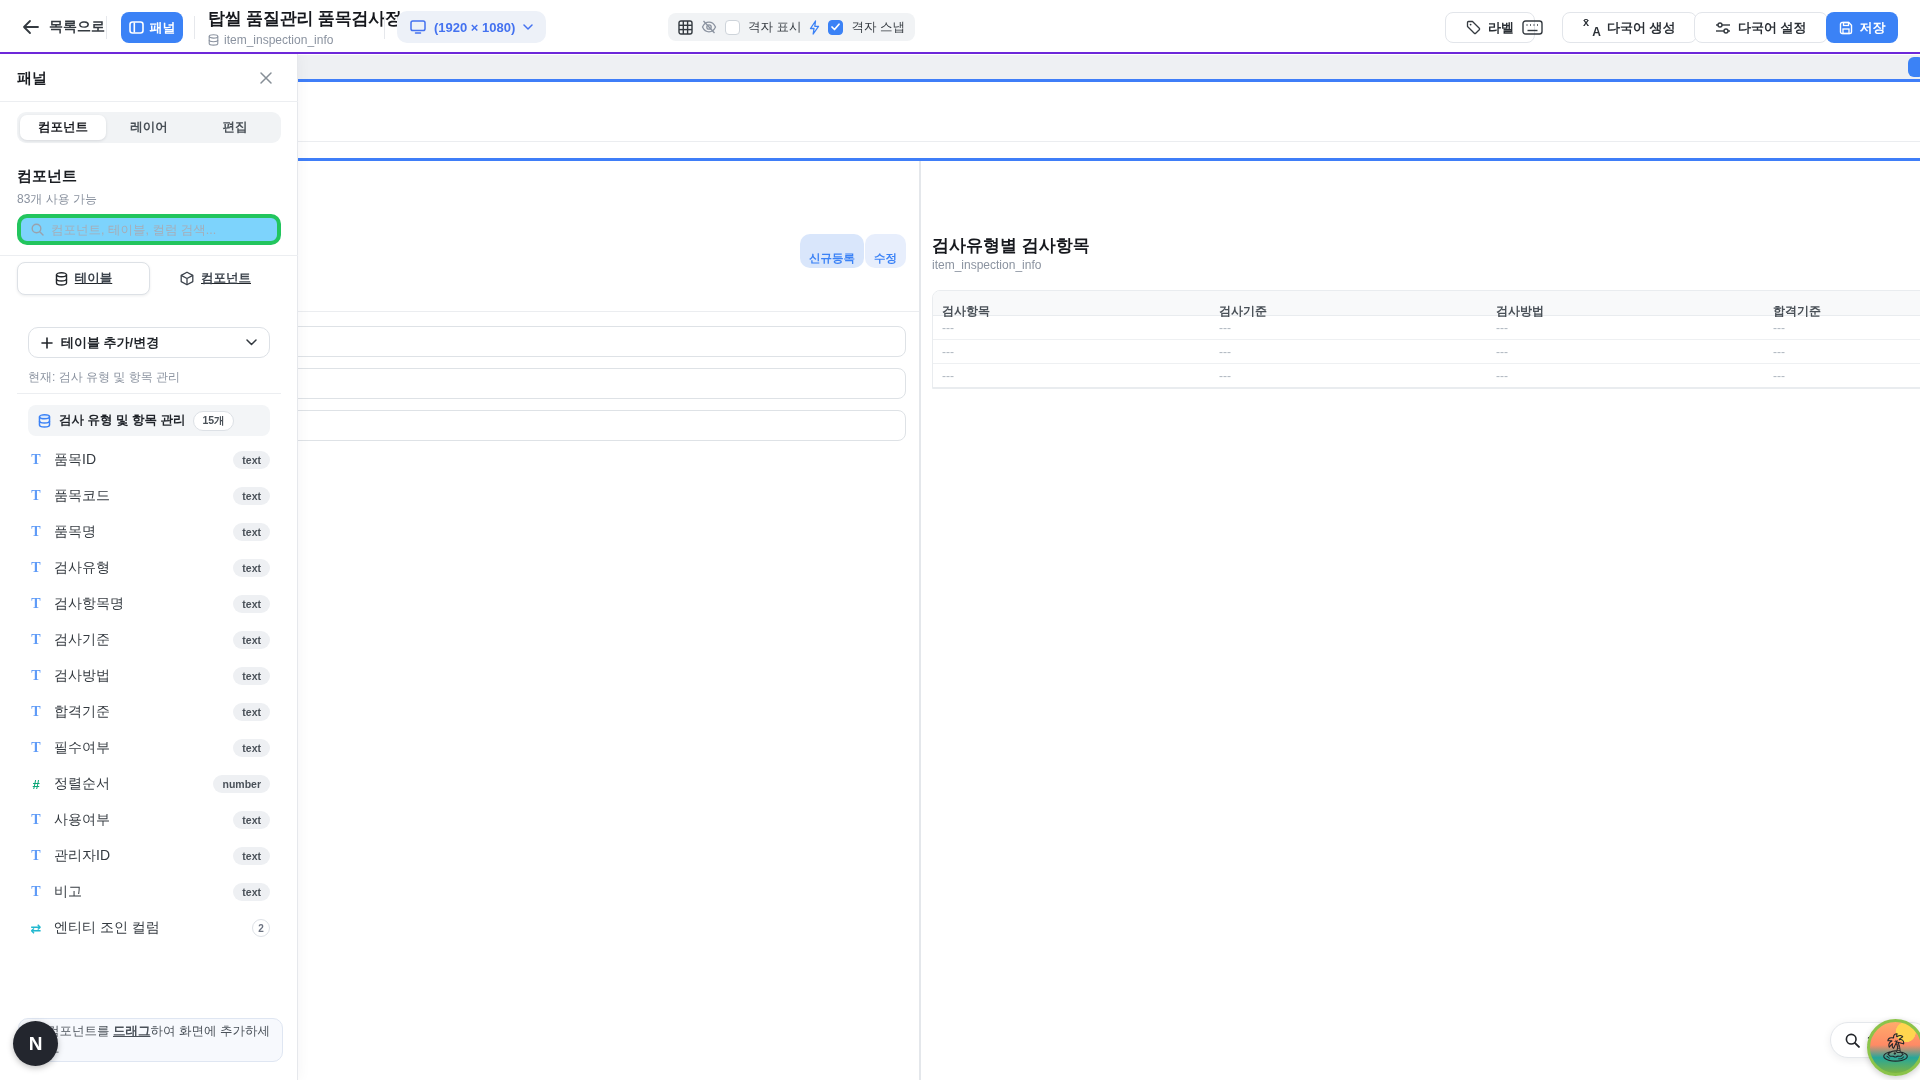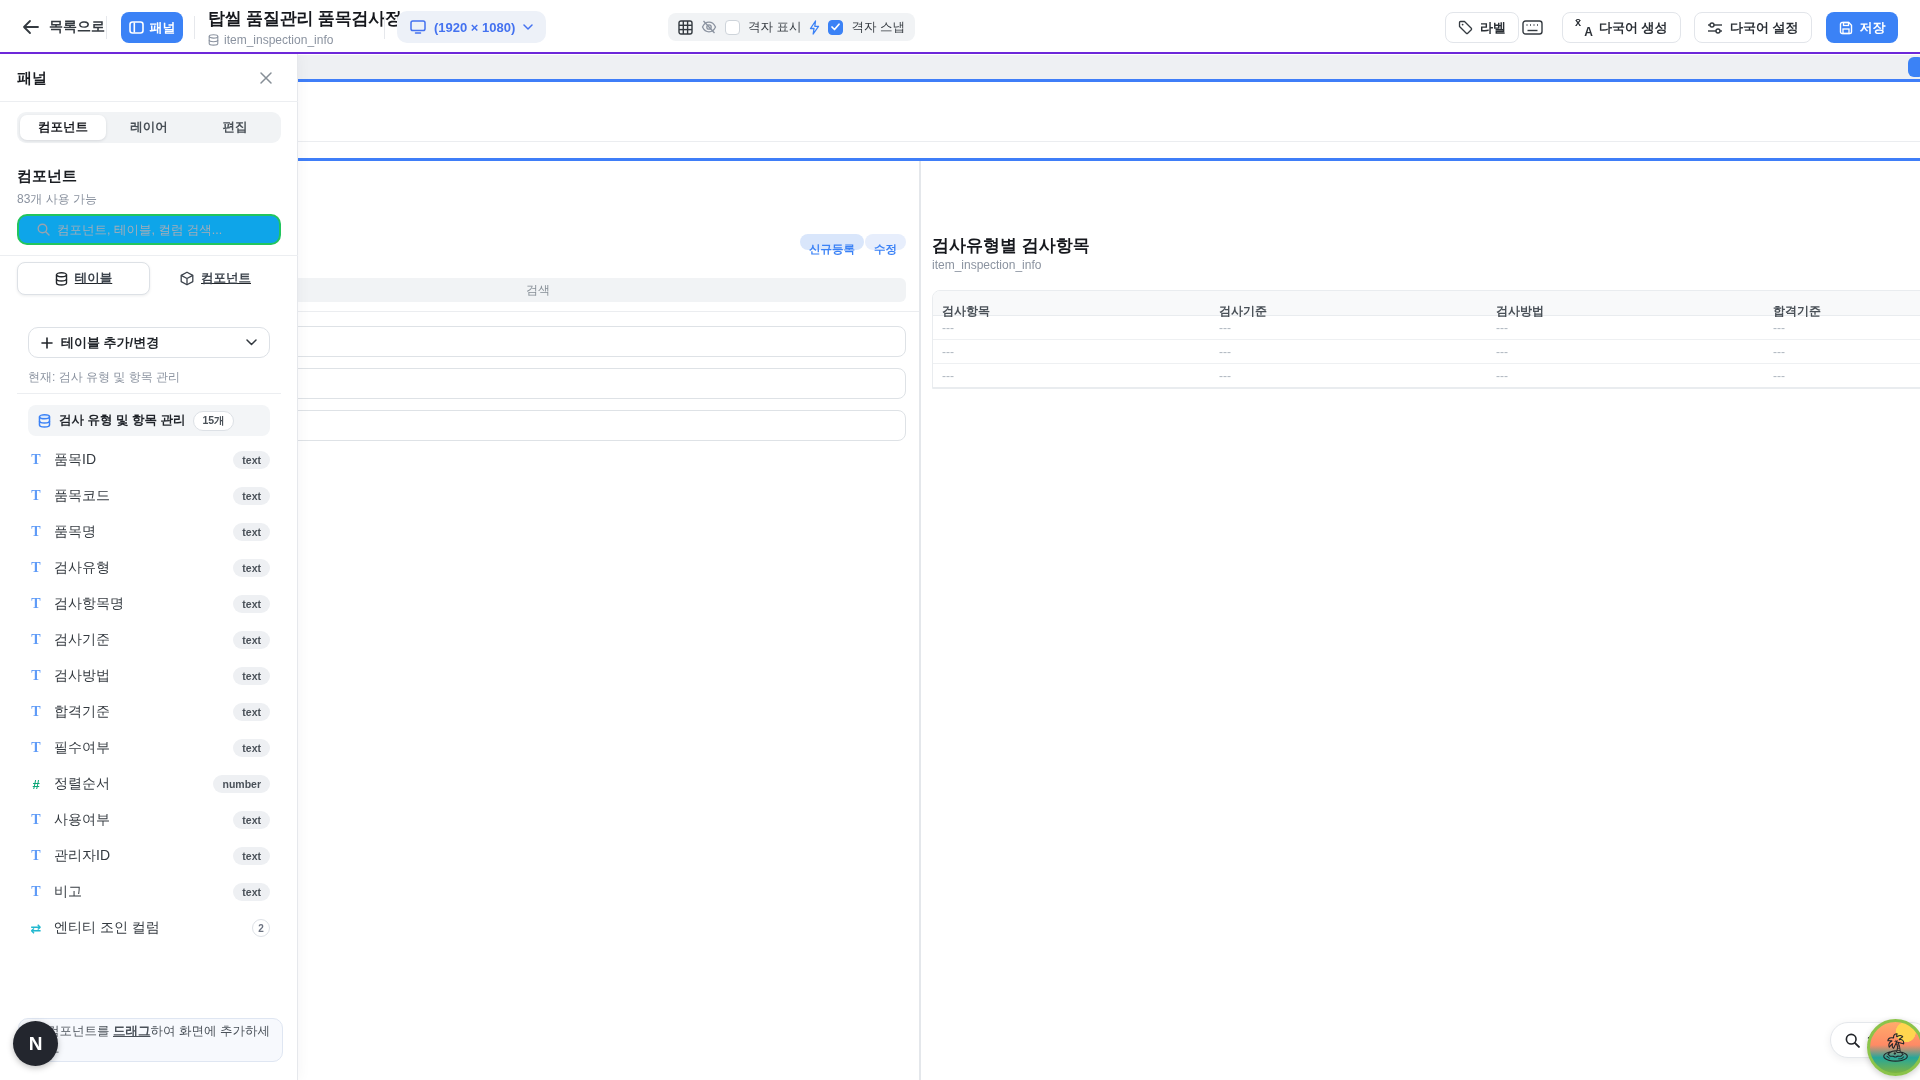--- a/index.html
+++ b/index.html
@@ -22,43 +22,43 @@
   .page-sub { margin-top:3px; display:flex; align-items:center; gap:5px; font-size:12px; color:#8b93a0; }
   .res-btn { left:397px; top:11px; height:32px; padding:0 13px; background:#edf1f8; border:none;
     border-radius:10px; display:flex; align-items:center; gap:8px; color:#4472f0; font-size:13px;
     font-weight:600; cursor:pointer; }
   .grid-group { left:668px; top:13px; height:28px; padding:0 10px; background:#f1f3f5;
     border-radius:8px; display:flex; align-items:center; gap:8px; }
   .grid-group .lbl { font-size:12.5px; color:#343a40; }
   .cb { width:15px; height:15px; border-radius:4px; border:1.5px solid #ced4da; background:#fff;
     display:flex; align-items:center; justify-content:center; cursor:pointer; }
   .cb.checked { background:#3b82f6; border-color:#3b82f6; }
-  .tb-btn { top:12px; height:31px; padding:0 12px; background:#fff; border:1px solid #e2e5ea;
+  .tb-btn { top:12px; height:31px; padding:0 20px; background:#fff; border:1px solid #e2e5ea;
     border-radius:8px; display:flex; align-items:center; gap:7px; font-size:13px; font-weight:600;
     color:#2b3036; cursor:pointer; }
   .btn-save { left:1826px; top:12px; height:31px; width:72px; background:#3b82f6; border:none;
     border-radius:8px; display:flex; align-items:center; justify-content:center; gap:7px;
     color:#fff; font-size:13px; font-weight:600; cursor:pointer; }
   .kbd-btn { left:1522px; top:15px; background:none; border:none; cursor:pointer; height:24px; }
   .tr-icon { position:relative; width:17px; height:17px; display:inline-block; }
   .tr-icon i { position:absolute; left:0; top:-3px; font-style:normal; font-size:11px; font-weight:700; }
   .tr-icon b { position:absolute; right:-1px; bottom:-3px; font-size:12px; font-weight:700; }
 
   
   .canvas { position:absolute; left:0; top:54px; width:1920px; height:1026px; background:#fff; z-index:1; }
   .canvas-strip { position:absolute; left:0; top:1px; width:1920px; height:24px; background:#eef0f3; }
   .blueline { position:absolute; left:0; width:1920px; height:3px; background:#3f7ef8; }
   .hairline { position:absolute; left:0; width:1920px; height:1px; background:#ebedf0; }
   .corner-pill { position:absolute; left:1908px; top:3px; width:16px; height:20px;
     background:#3b82f6; border-radius:6px; }
   .section-divider { position:absolute; left:919px; top:107px; width:2px; height:919px; background:#e4e7eb; }
 
   .left-section { position:absolute; left:0; top:110px; width:919px; height:916px; background:#fff; }
-  .act-btn { position:absolute; top:70px; height:16px; border:none; border-radius:10px;
-    font-size:11.5px; font-weight:600; color:#3b82f6; cursor:pointer; padding:8px 9px; }
+  .act-btn { position:absolute; top:70px; height:25px; border:none; border-radius:10px;
+    font-size:11.5px; font-weight:600; color:#3b82f6; cursor:pointer; padding:17px 9px; }
   .act-new { right:55px; background:#d9e6fb; }
   .act-edit { right:13px; background:#e7eefc; }
   .search-bar { position:absolute; left:170px; top:114px; width:736px; height:24px; background:#f1f3f5;
     border:none; border-radius:6px; font-size:12px; color:#868e96; cursor:pointer; text-align:center; }
   .ls-hairline { position:absolute; left:0; top:147px; width:919px; height:1px; background:#ebedf0; }
   .ls-input { position:absolute; left:170px; width:736px; height:31px; background:#fff;
     border:1px solid #dee2e6; border-radius:8px; outline:none; font-size:13px; padding:0 10px; }
 
   .right-section { position:absolute; left:921px; top:120px; width:834px; height:916px; background:#fff; }
   .rs-title { position:absolute; left:11px; top:60px; font-size:17px; font-weight:700; color:#16181d; }
@@ -81,22 +81,22 @@
   .p-div { position:absolute; left:0; width:298px; height:1px; background:#eceef1; }
   .p-div2 { position:absolute; left:17px; width:264px; height:1px; background:#eceef1; }
   .tabs { position:absolute; left:17px; top:58px; width:264px; height:31px; background:#f1f3f5;
     border-radius:9px; padding:3px; display:flex; }
   .tab { flex:1; border:none; background:transparent; border-radius:7px; font-size:12.5px;
     font-weight:600; color:#495057; cursor:pointer; }
   .tab.active { background:#fff; box-shadow:0 1px 3px rgba(15,23,42,.12); color:#16181d; }
   .sec-title { position:absolute; left:17px; top:113px; font-size:15px; font-weight:700; color:#1a1d22; }
   .sec-sub { position:absolute; left:17px; top:137px; font-size:12px; color:#8b93a0; }
   .p-search { position:absolute; left:17px; top:160px; width:264px; height:31px;
-    border:2px solid #22c55e; border-radius:10px; display:flex; align-items:center; gap:7px;
-    padding:0 18px; background:#0ea5e9; }
+    border:4px solid #22c55e; border-radius:10px; display:flex; align-items:center; gap:7px;
+    padding:0 10px; background:#7dd3fc; }
   .p-search input { border:none; outline:none; flex:1; font-size:12.5px; color:#343a40;
     font-family:inherit; background:transparent; }
   .p-search input::placeholder { color:#a6adb7; }
   .src-tabs { position:absolute; left:17px; top:208px; width:264px; height:33px; display:flex;text-decoration:underline; }
   .src-tab { flex:1; display:flex; align-items:center; justify-content:center; gap:7px;
     font-size:12.5px; font-weight:600; color:#3c434c; background:transparent; border:none;
     border-radius:8px; cursor:pointer; }
   .src-tab.active { background:#fff; border:1px solid #dde1e6; box-shadow:0 1px 3px rgba(15,23,42,.08); }
   .add-btn { position:absolute; left:28px; top:273px; width:242px; height:31px; background:#fff;
     border:1px solid #dde1e6; border-radius:10px; display:flex; align-items:center; gap:8px;
@@ -153,21 +153,20 @@
 <div class="canvas">
   <div class="canvas-strip"></div>
   <div class="blueline" style="top:25px"></div>
   <div class="corner-pill"></div>
   <div class="hairline" style="top:87px"></div>
   <div class="blueline" style="top:104px"></div>
 
   <div class="left-section">
     <button class="act-btn act-new">신규등록</button>
     <button class="act-btn act-edit">수정</button>
-    <button class="search-bar">검색</button>
     <div class="ls-hairline"></div>
     <input class="ls-input" style="top: 162px;">
     <input class="ls-input" style="top: 204px;">
     <input class="ls-input" style="top: 246px;">
   </div>
 
   <div class="section-divider"></div>
 
   <div class="right-section">
     <div class="rs-title">검사유형별 검사항목</div>

